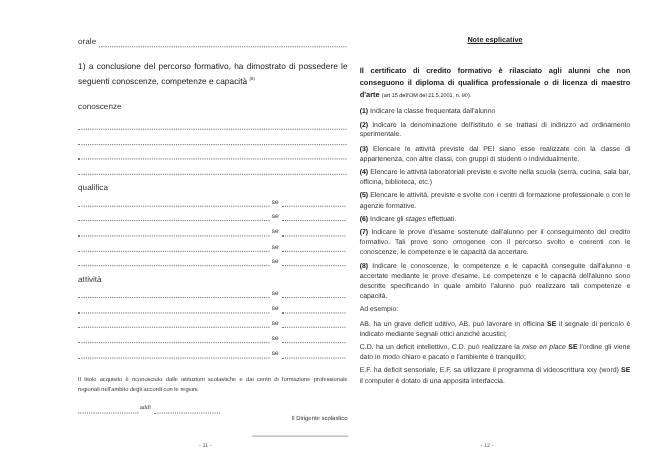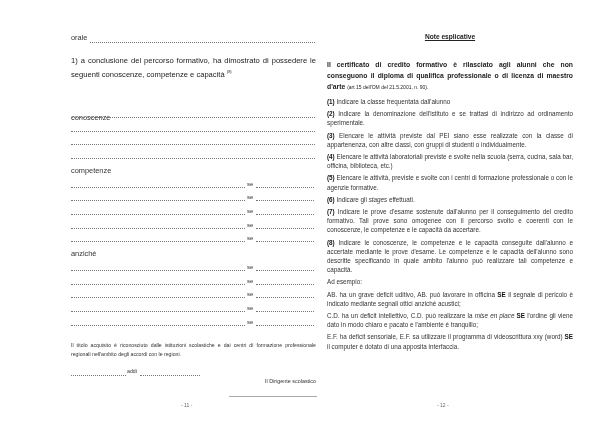--- a/index.html
+++ b/index.html
@@ -24,46 +24,46 @@
 <body>
 
 <div class="page left">
   <div class="abs t" style="left:27px;top:33px;">orale</div>
   <div class="dots" style="left:46px;top:42px;width:225px;"></div>
 
   <div class="abs tb just" style="left:27px;top:55px;width:245px;">
     <span>1) a conclusione del percorso formativo, ha dimostrato di possedere le seguenti conoscenze, competenze e capacità</span> <sup>(8)</sup>
   </div>
 
-  <div class="abs t" style="left:27px;top:113px;">conoscenze</div>
+  <div class="abs t" style="left:27px;top:92px;">conoscenze</div>
   <div class="dots" style="left:27px;top:117px;width:244px;"></div>
   <div class="dots" style="left:27px;top:131px;width:244px;"></div>
   <div class="dots" style="left:27px;top:144px;width:244px;"></div>
   <div class="dots" style="left:27px;top:158px;width:244px;"></div>
 
-  <div class="abs t" style="left:27px;top:166px;">competenze</div>
+  <div class="abs t" style="left:27px;top:166px;">qualifica</div>
   <div id="comp-rows">
       <div class="dots" style="left: 27px; top: 187px; width: 174px;"></div>
       <span class="se" style="left: 203px; top: 181px;">se</span>
       <div class="dots" style="left: 212px; top: 187px; width: 58px;"></div>
       <div class="dots" style="left: 27px; top: 200px; width: 174px;"></div>
       <span class="se" style="left: 203px; top: 194px;">se</span>
       <div class="dots" style="left: 212px; top: 200px; width: 58px;"></div>
       <div class="dots" style="left: 27px; top: 214px; width: 174px;"></div>
       <span class="se" style="left: 203px; top: 208px;">se</span>
       <div class="dots" style="left: 212px; top: 214px; width: 58px;"></div>
       <div class="dots" style="left: 27px; top: 228px; width: 174px;"></div>
       <span class="se" style="left: 203px; top: 222px;">se</span>
       <div class="dots" style="left: 212px; top: 228px; width: 58px;"></div>
       <div class="dots" style="left: 27px; top: 241px; width: 174px;"></div>
       <span class="se" style="left: 203px; top: 235px;">se</span>
       <div class="dots" style="left: 212px; top: 241px; width: 58px;"></div>
     </div>
 
-  <div class="abs t" style="left:27px;top:249px;">anziché</div>
+  <div class="abs t" style="left:27px;top:249px;">attività</div>
   <div id="cap-rows">
       <div class="dots" style="left: 27px; top: 270px; width: 174px;"></div>
       <span class="se" style="left: 203px; top: 264px;">se</span>
       <div class="dots" style="left: 212px; top: 270px; width: 58px;"></div>
       <div class="dots" style="left: 27px; top: 284px; width: 174px;"></div>
       <span class="se" style="left: 203px; top: 278px;">se</span>
       <div class="dots" style="left: 212px; top: 284px; width: 58px;"></div>
       <div class="dots" style="left: 27px; top: 297px; width: 174px;"></div>
       <span class="se" style="left: 203px; top: 291px;">se</span>
       <div class="dots" style="left: 212px; top: 297px; width: 58px;"></div>

